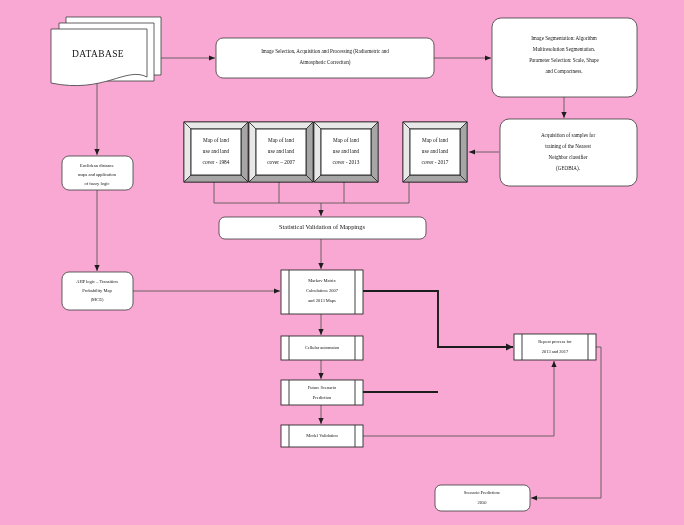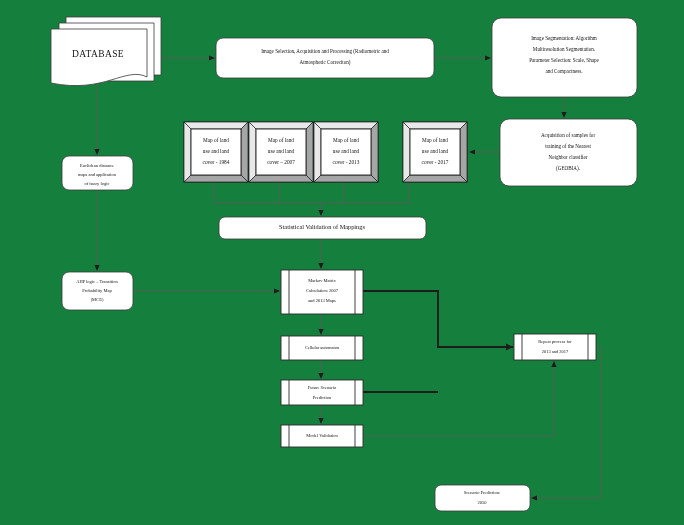--- a/index.html
+++ b/index.html
@@ -4,21 +4,21 @@
 <style>
   html, body {
     margin: 0;
     padding: 0;
     background: #ffffff;
   }
   #canvas {
     position: relative;
     width: 684px;
     height: 525px;
-    background: #15803d;
+    background: #f9a8d4;
     overflow: hidden;
     font-family: "Liberation Serif", serif;
   }
   svg.diagram {
     position: absolute;
     left: 0;
     top: 0;
     width: 684px;
     height: 525px;
   }

